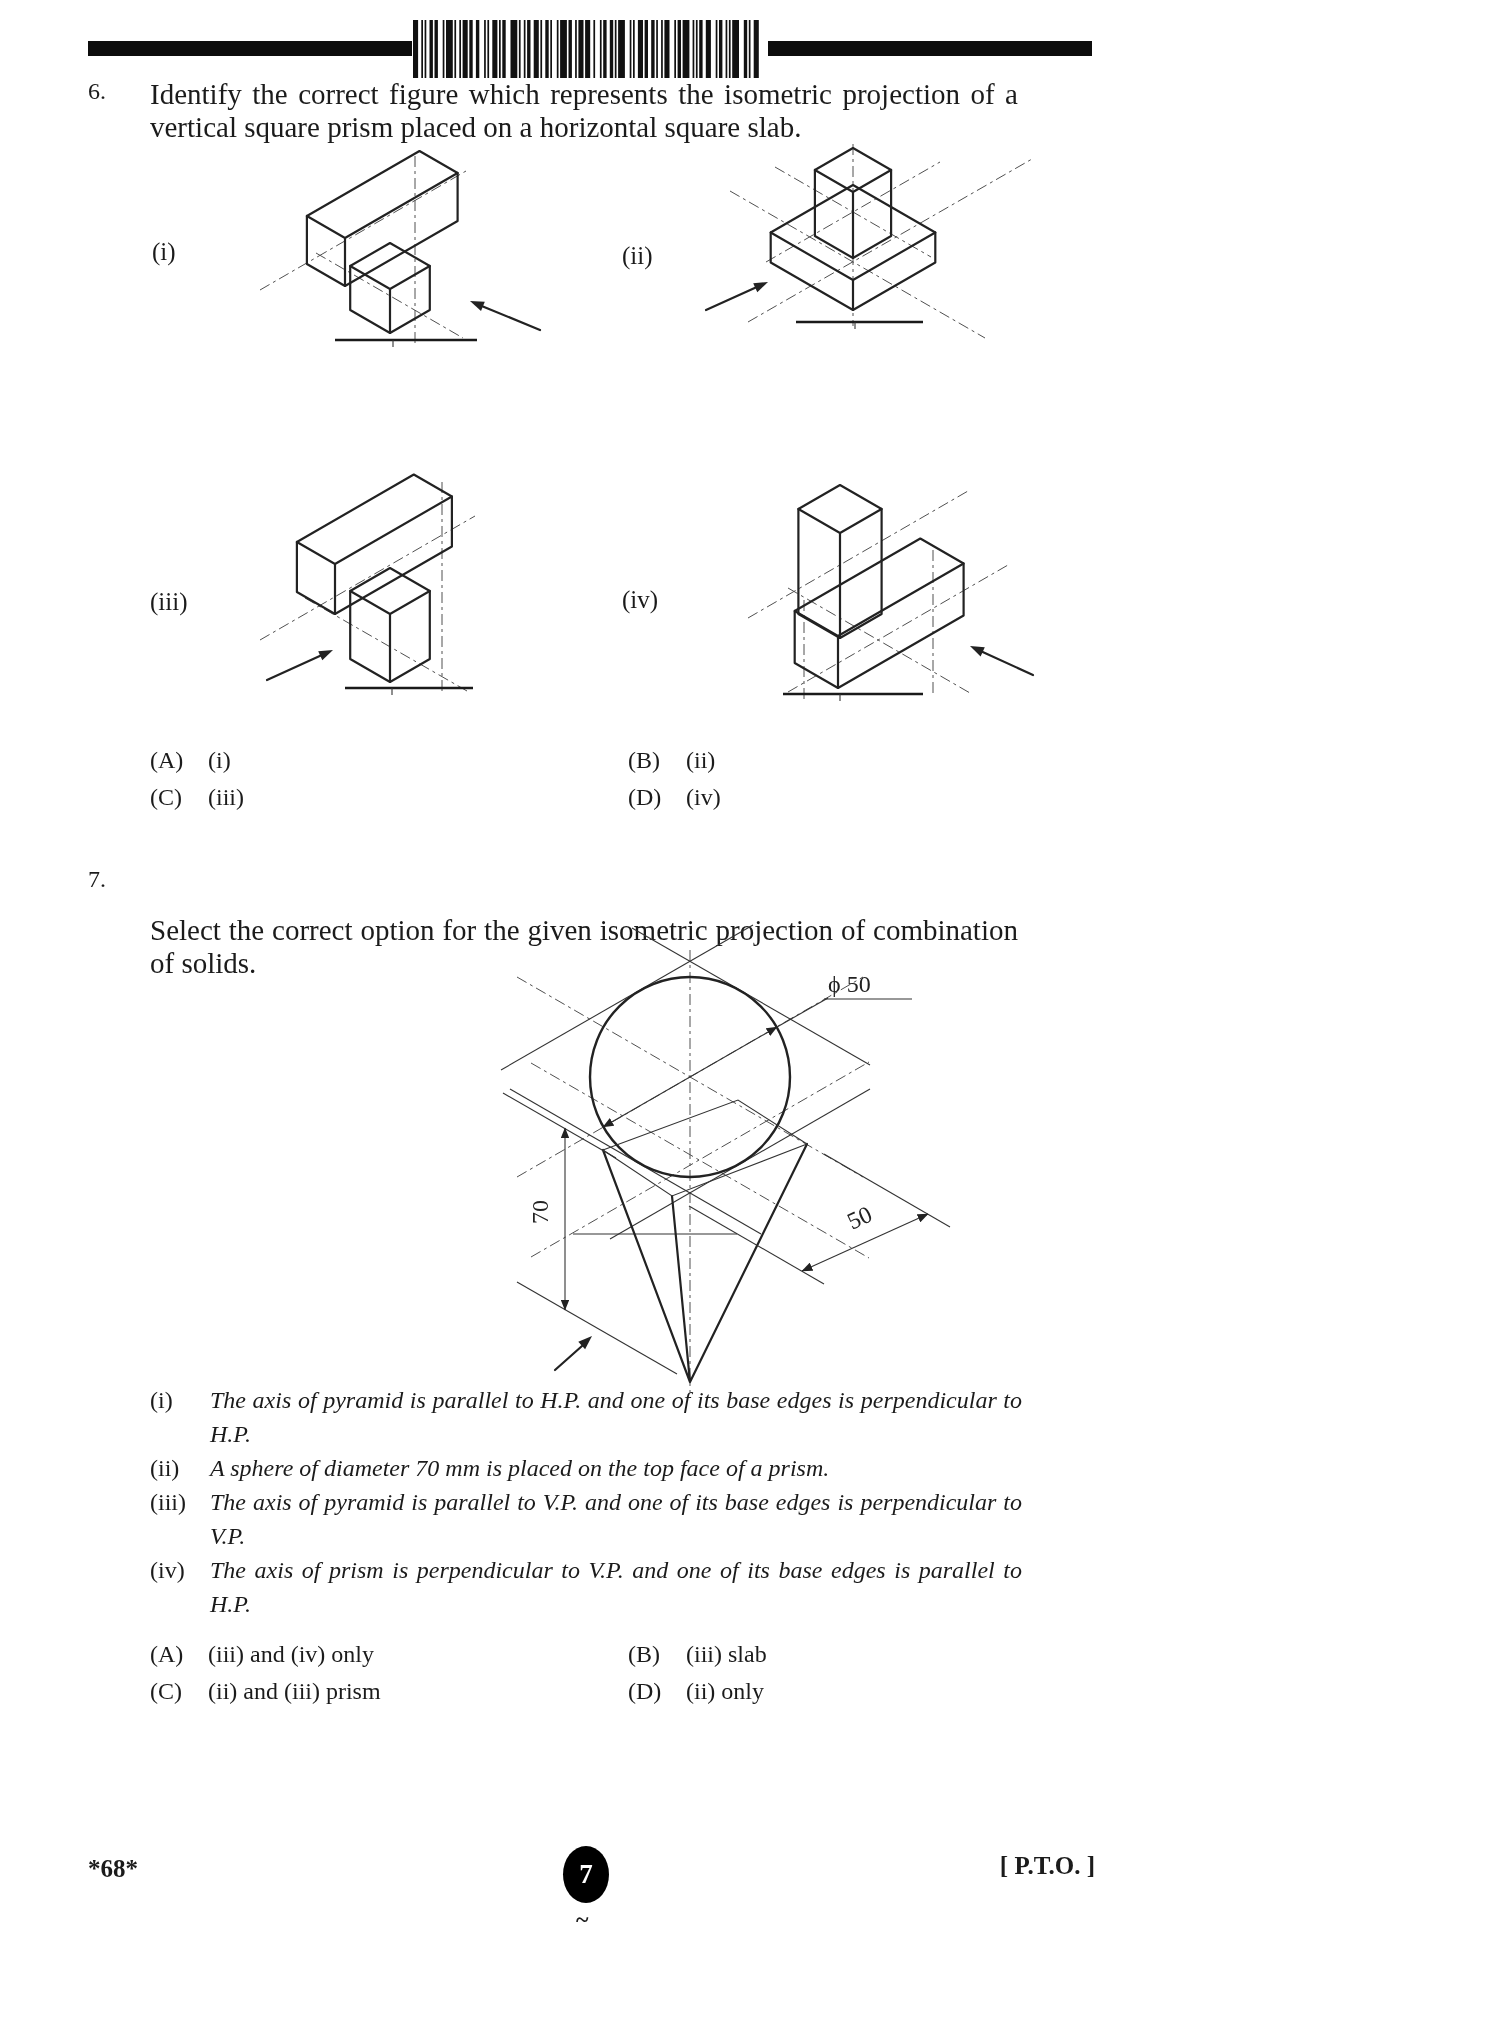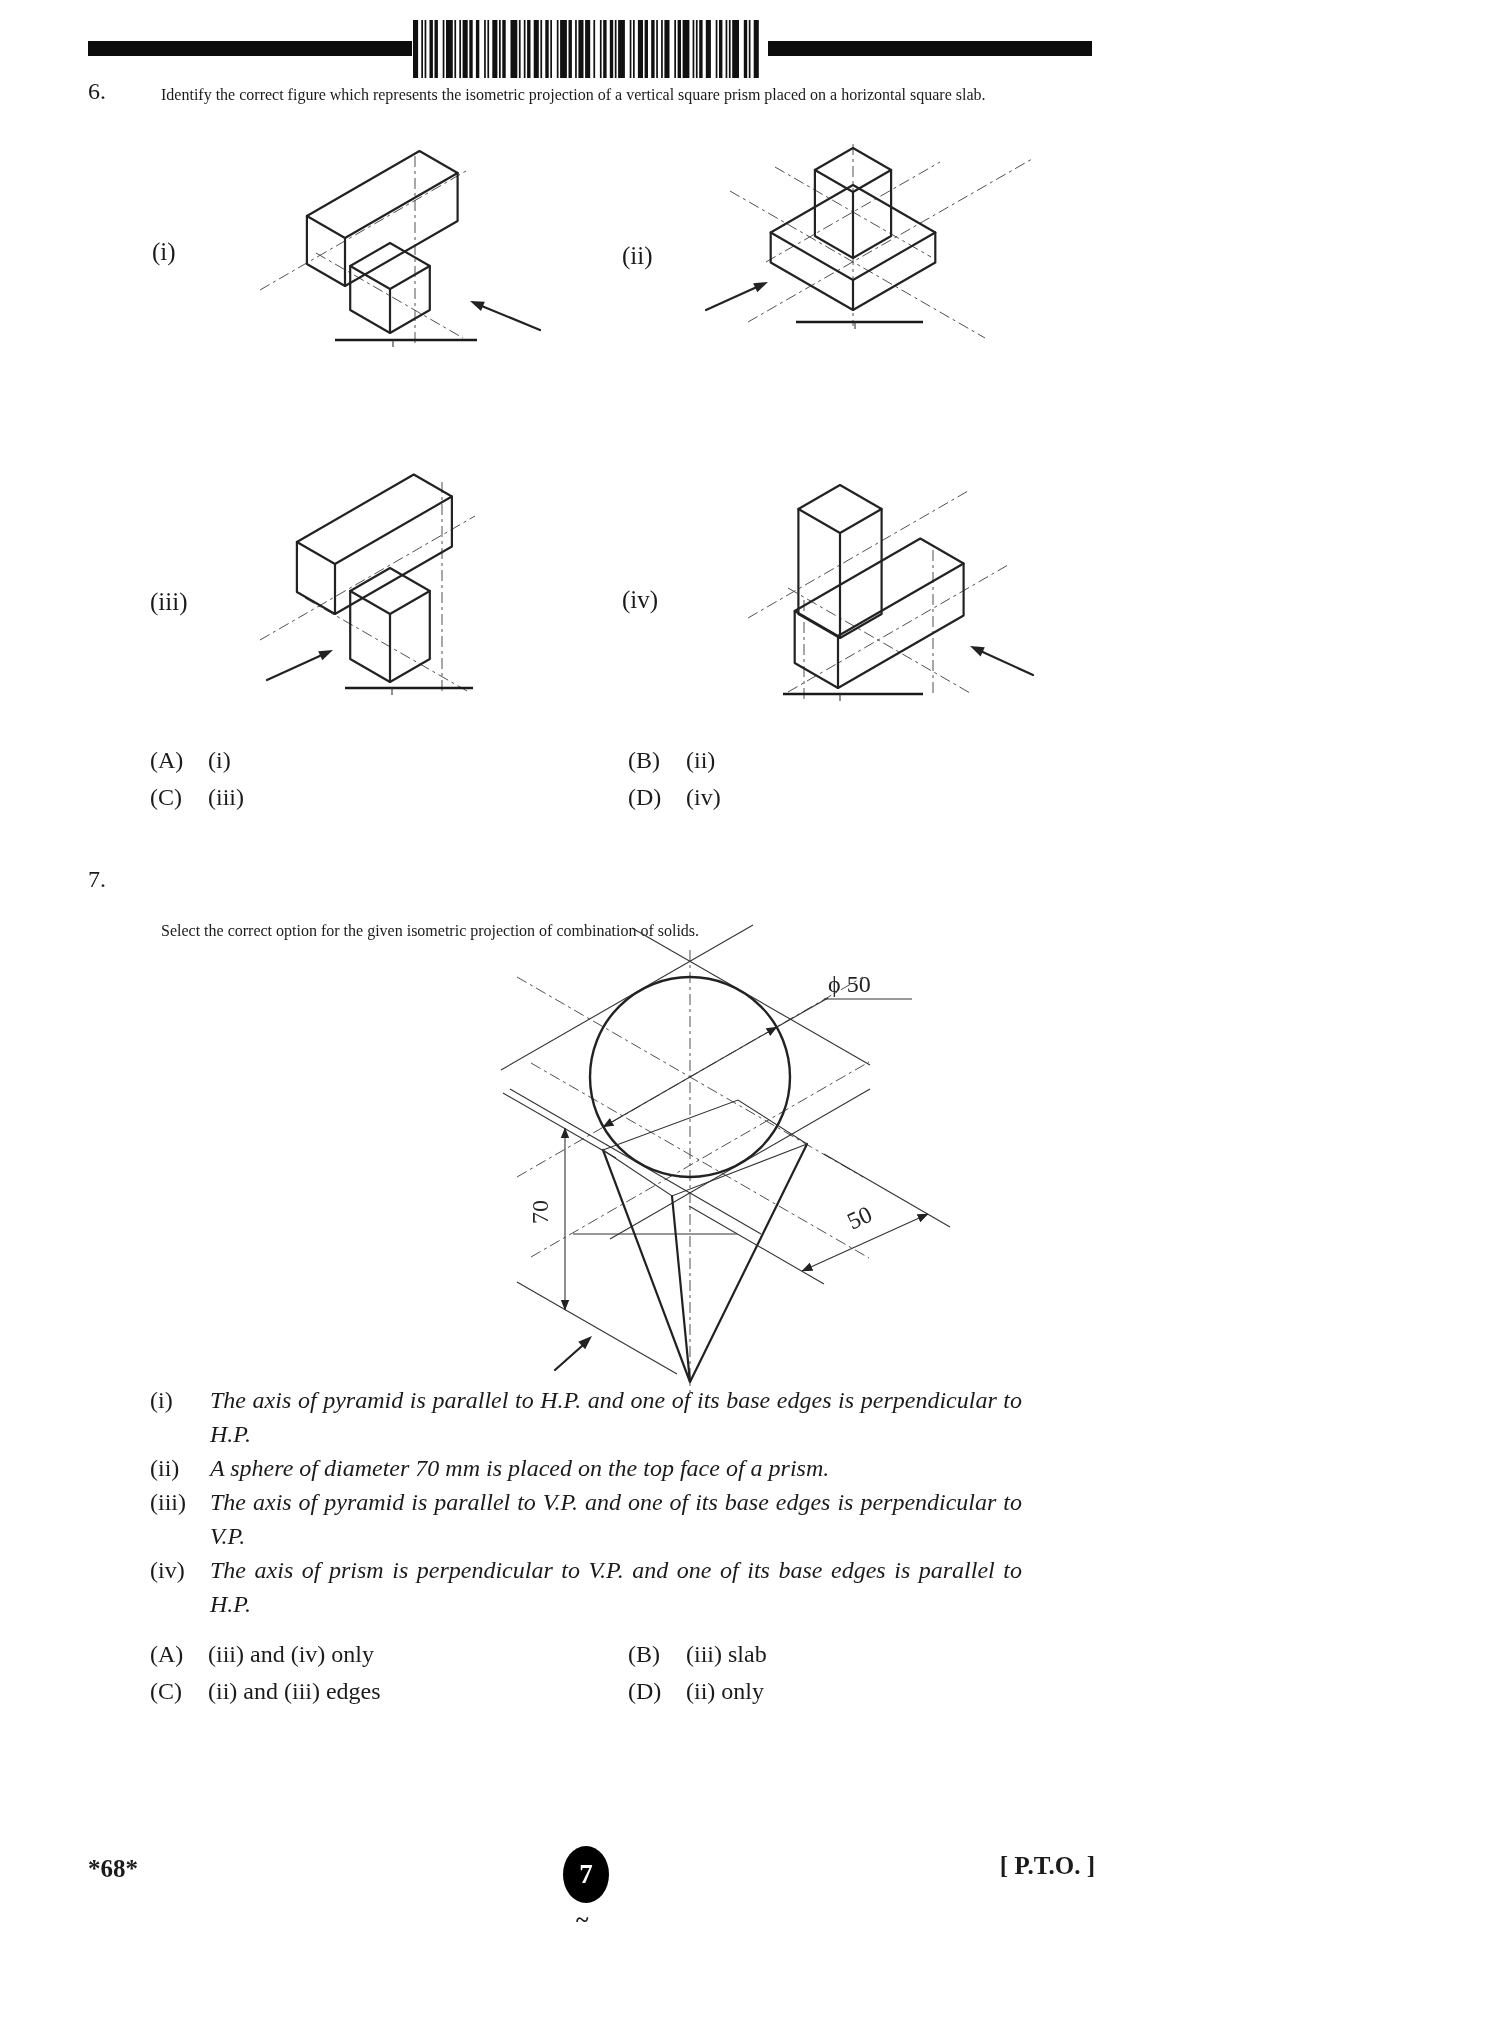--- a/index.html
+++ b/index.html
@@ -1,21 +1,21 @@
 <!DOCTYPE html>
 <html><head>
 <meta charset="utf-8">
 <style>
   html,body{margin:0;padding:0;}
   body{width:1505px;height:2034px;position:relative;background:#ffffff;
        font-family:"Liberation Serif","DejaVu Serif",serif;color:#1b1b1b;overflow:hidden;}
   .abs{position:absolute;}
   .rule{background:#0d0d0d;height:15px;}
   .qnum{font-size:24px;}
-  .qtext{font-size:16px;line-height:33px;text-align:justify;margin-left:11px;}
+  .qtext{font-size:29px;line-height:33px;text-align:justify;}
   .figlabel{font-size:25px;}
   .optrow{display:flex;font-size:24px;line-height:37px;}
   .optcell{display:flex;}
   .optcell .key{width:58px;flex:none;}
   .optleft{width:478px;flex:none;}
   .stmt{display:flex;font-size:24px;line-height:34px;}
   .stmt .skey{width:60px;flex:none;}
   .stmt .stxt{flex:1;text-align:justify;font-style:italic;}
   .footer-text{font-size:25px;font-weight:bold;}
   .pagecircle{position:absolute;left:563px;top:1846px;width:46px;height:57px;background:#000;
@@ -275,21 +275,21 @@
       <span>(iii) and (iv) only</span>
     </div>
     <div class="optcell">
       <span class="key">(B)</span>
       <span>(iii) slab</span>
     </div>
   </div>
   <div class="optrow">
     <div class="optcell optleft">
       <span class="key">(C)</span>
-      <span>(ii) and (iii) edges</span>
+      <span>(ii) and (iii) prism</span>
     </div>
     <div class="optcell">
       <span class="key">(D)</span>
       <span>(ii) only</span>
     </div>
   </div>
 </div>
 
 <div class="abs footer-text" style="left:88px;top:1855px;text-align:right;">*68*</div>
 <div class="pagecircle">

